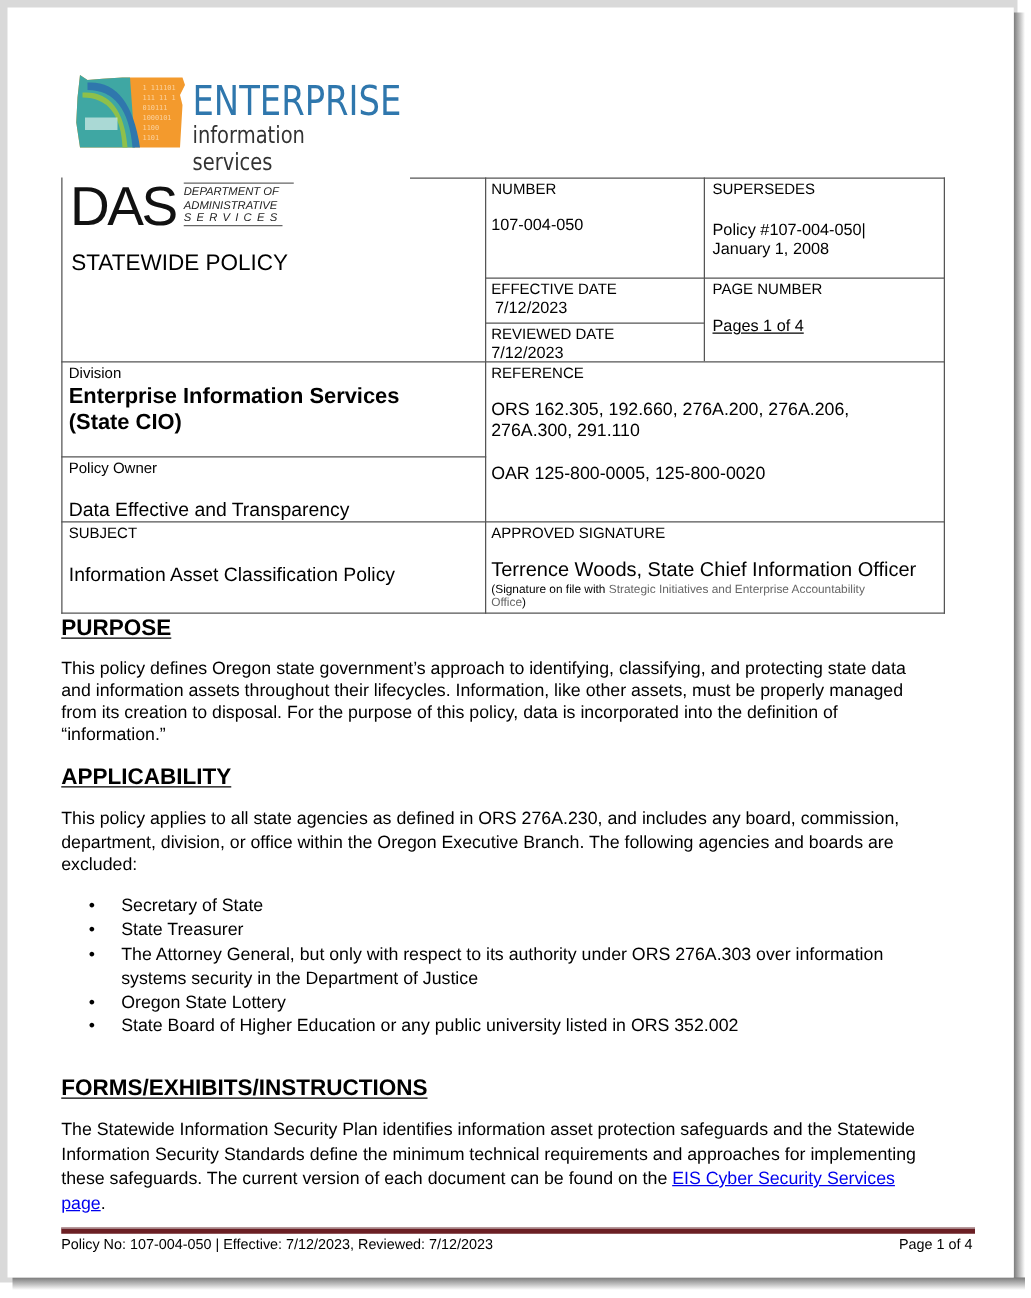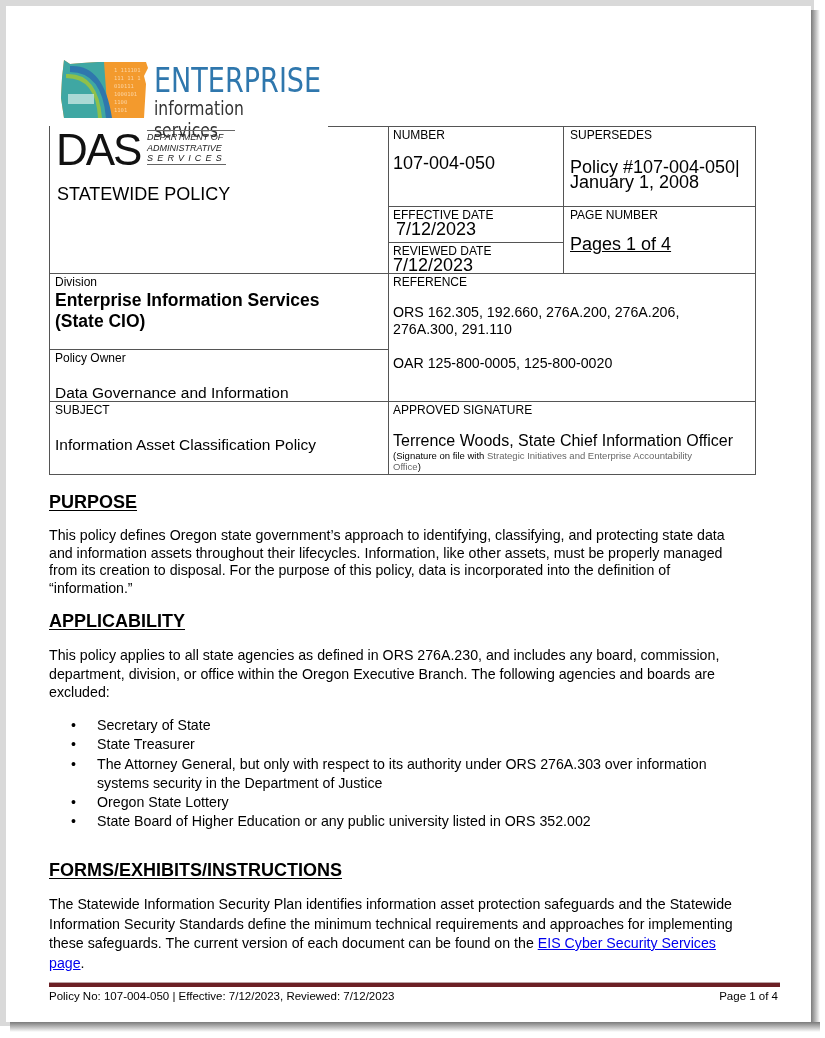--- a/index.html
+++ b/index.html
@@ -30,25 +30,25 @@
     position: absolute; left: 96px; top: 5px; font-size: 33px; letter-spacing: 0px;
     color: #2f77ad; font-family: "DejaVu Sans", sans-serif; transform: scaleX(0.82); transform-origin: left top;
     line-height: 36px; font-weight: normal;
   }
   .eis-sub {
     position: absolute; left: 96px; top: 39px; font-size: 19px; color: #333;
     font-family: "DejaVu Sans", sans-serif; transform: scaleX(0.82); transform-origin: left top; line-height: 22px;
   }
 
   
-  .hdr { position: absolute; left: 49px; top: 126px; width: 721px; height: 349px; }
+  .hdr { position: absolute; left: 49px; top: 142px; width: 721px; height: 349px; }
   .ln { position: absolute; background: #555; }
   .cell { position: absolute; font-size: 13px; line-height: 15px; }
   .lbl { font-weight: normal; font-size: 12px; }
-  .val { font-size: 18px; }
+  .val { font-size: 13px; }
   .das { position: absolute; left: 7px; top: 4px; }
   .das-letters {
     font-size: 44px; font-weight: normal; letter-spacing: -2px; line-height: 40px;
     font-family: "Liberation Sans", sans-serif; color: #111;
     -webkit-text-stroke: 0px; font-weight: 100;
   }
   .das-dept {
     position: absolute; left: 91px; top: 0px; font-size: 9px; line-height: 10.5px; color: #222;
     border-top: 1px solid #666; padding-top: 1px; width: 88px; font-style: italic;
   }
@@ -142,21 +142,21 @@
   <div class="cell lbl" style="left:521px; top:82px;">PAGE NUMBER</div>
   <div class="cell val" style="left:521px; top:111px;text-decoration:underline;">Pages 1 of 4</div>
 
   <div class="cell lbl" style="left:6px; top:149px;">Division</div>
   <div class="cell" style="left:6px; top:164px; font-size:17.5px; line-height:21px; font-weight:bold;">
     <div>Enterprise Information Services</div>
     <div>(State CIO)</div>
   </div>
 
   <div class="cell lbl" style="left:6px; top:225px;">Policy Owner</div>
-  <div class="cell" style="left:6px; top:258px; font-size:15.5px; line-height:17px;">Data Governance and Information</div>
+  <div class="cell" style="left:6px; top:258px; font-size:15.5px; line-height:17px;">Data Effective and Transparency</div>
 
   <div class="cell lbl" style="left:344px; top:149px;">REFERENCE</div>
   <div class="cell" style="left:344px; top:178px; font-size:14.2px; line-height:17px;">
     <div>ORS 162.305, 192.660, 276A.200, 276A.206,</div>
     <div>276A.300, 291.110</div>
   </div>
   <div class="cell" style="left:344px; top:229px; font-size:14.2px; line-height:17px;">OAR 125-800-0005, 125-800-0020</div>
 
   <div class="cell lbl" style="left:6px; top:277px;">SUBJECT</div>
   <div class="cell" style="left:6px; top:310px; font-size:15.5px; line-height:17px;">Information Asset Classification Policy</div>

